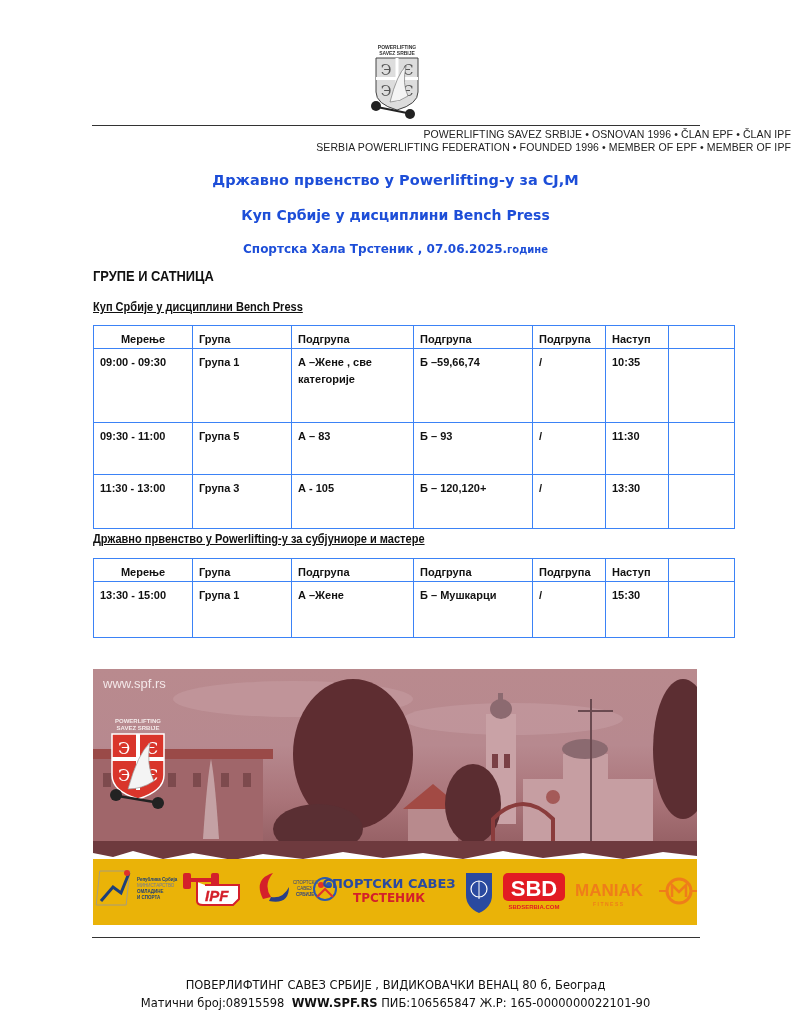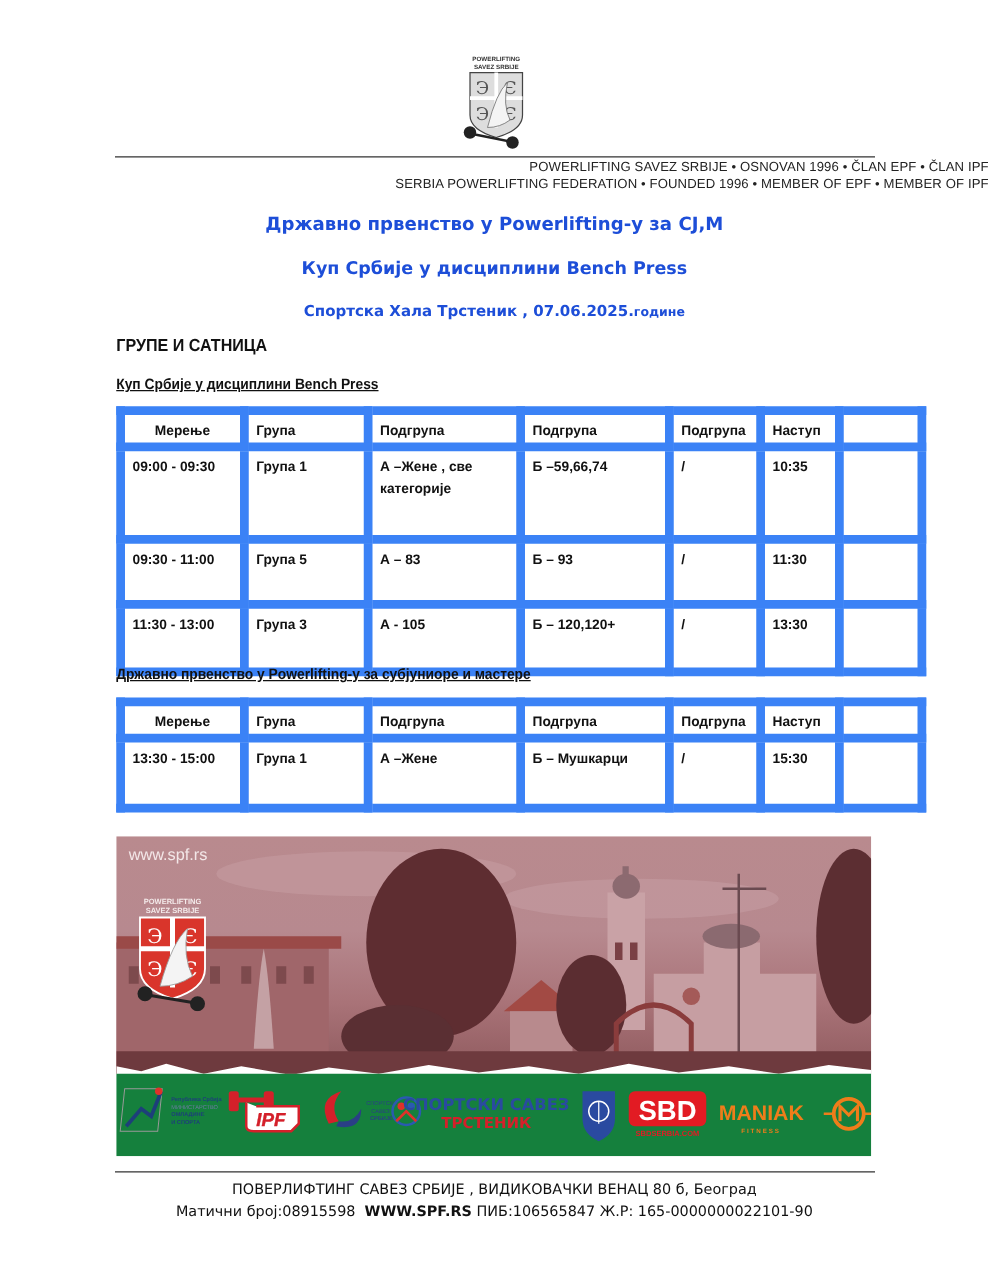--- a/index.html
+++ b/index.html
@@ -10,37 +10,37 @@
   .hdr-rule { position: absolute; left: 92px; top: 125px; width: 608px; height: 1px; background: #333; }
   .hdr-line { position: absolute; left: 0; width: 791px; text-align: right; font-size: 10.5px; color: #222; letter-spacing: 0.1px; }
 
   .title { position: absolute; left: 0; width: 791px; text-align: center; font-family: "DejaVu Sans", sans-serif; font-weight: bold; color: #1d4ed8; }
   .title small { font-size: 10px; margin-top: 15px; }
 
   .sec-heading { position: absolute; left: 93px; font-weight: bold; font-size: 14px; transform: scaleX(0.92); transform-origin: left; }
   .sub-heading { position: absolute; left: 93px; font-weight: bold; font-size: 12px; text-decoration: underline; transform: scaleX(0.92); transform-origin: left; }
 
   table.sched { position: absolute; left: 93px; width: 641px; border-collapse: collapse; table-layout: fixed; }
-  table.sched td, table.sched th { border: 7px solid #3b82f6; vertical-align: top; text-align: left; font-size: 11px; font-weight: bold; padding: 5px 6px 0 6px; line-height: 17px; color: #111; }
+  table.sched td, table.sched th { border: 1px solid #3b82f6; vertical-align: top; text-align: left; font-size: 11px; font-weight: bold; padding: 5px 6px 0 6px; line-height: 17px; color: #111; }
   table.sched th.center { text-align: center; }
   table.sched tr.head th { height: 23px; }
   table.sched tr.r1 td { height: 74px; }
   table.sched tr.r2 td { height: 52px; }
   table.sched tr.r3 td { height: 54px; }
   table.sched tr.rs td { height: 56px; }
 
   .banner { position: absolute; left: 93px; top: 669px; width: 604px; height: 256px; overflow: hidden; background: #fff; }
   .photo { position: absolute; left: 0; top: 0; width: 604px; height: 190px;
     background: linear-gradient(180deg, #b98a8e 0%, #b7898f 40%, #a97378 70%, #8f5a5e 100%); }
   .url { position: absolute; left: 10px; top: 7px; color: #f3e7e8; font-size: 13px; }
-  .logos-row { position: absolute; left: 0; top: 190px; width: 604px; height: 66px; background: #15803d; }
+  .logos-row { position: absolute; left: 0; top: 190px; width: 604px; height: 66px; background: #eab308; }
   .torn { position: absolute; left: 0; top: 178px; width: 604px; height: 22px; }
 
   .ftr-rule { position: absolute; left: 92px; top: 937px; width: 608px; height: 1px; background: #333; }
-  .ftr-line { position: absolute; left: 0; width: 791px; text-align: center; font-family: "DejaVu Sans", sans-serif; font-size: 11.5px; color: #111; }
+  .ftr-line { position: absolute; left: 0; width: 791px; text-align: center; font-family: "DejaVu Sans", sans-serif; font-size: 11.5px; color: #111; margin-top: 34px; }
   .ftr-line b { font-weight: bold; }
 </style>
 </head>
 <body>
 
 <svg class="logo" viewBox="0 0 62 76">
   <text x="31" y="5" text-anchor="middle" font-size="5" font-weight="bold" font-family="Liberation Sans, sans-serif" fill="#333">POWERLIFTING</text>
   <text x="31" y="11" text-anchor="middle" font-size="5" font-weight="bold" font-family="Liberation Sans, sans-serif" fill="#333">SAVEZ SRBIJE</text>
   <path d="M10 14 H52 V48 Q52 60 31 66 Q10 60 10 48 Z" fill="#ddd" stroke="#444" stroke-width="1"></path>
   <rect x="29.5" y="14" width="3" height="44" fill="#fff"></rect>

